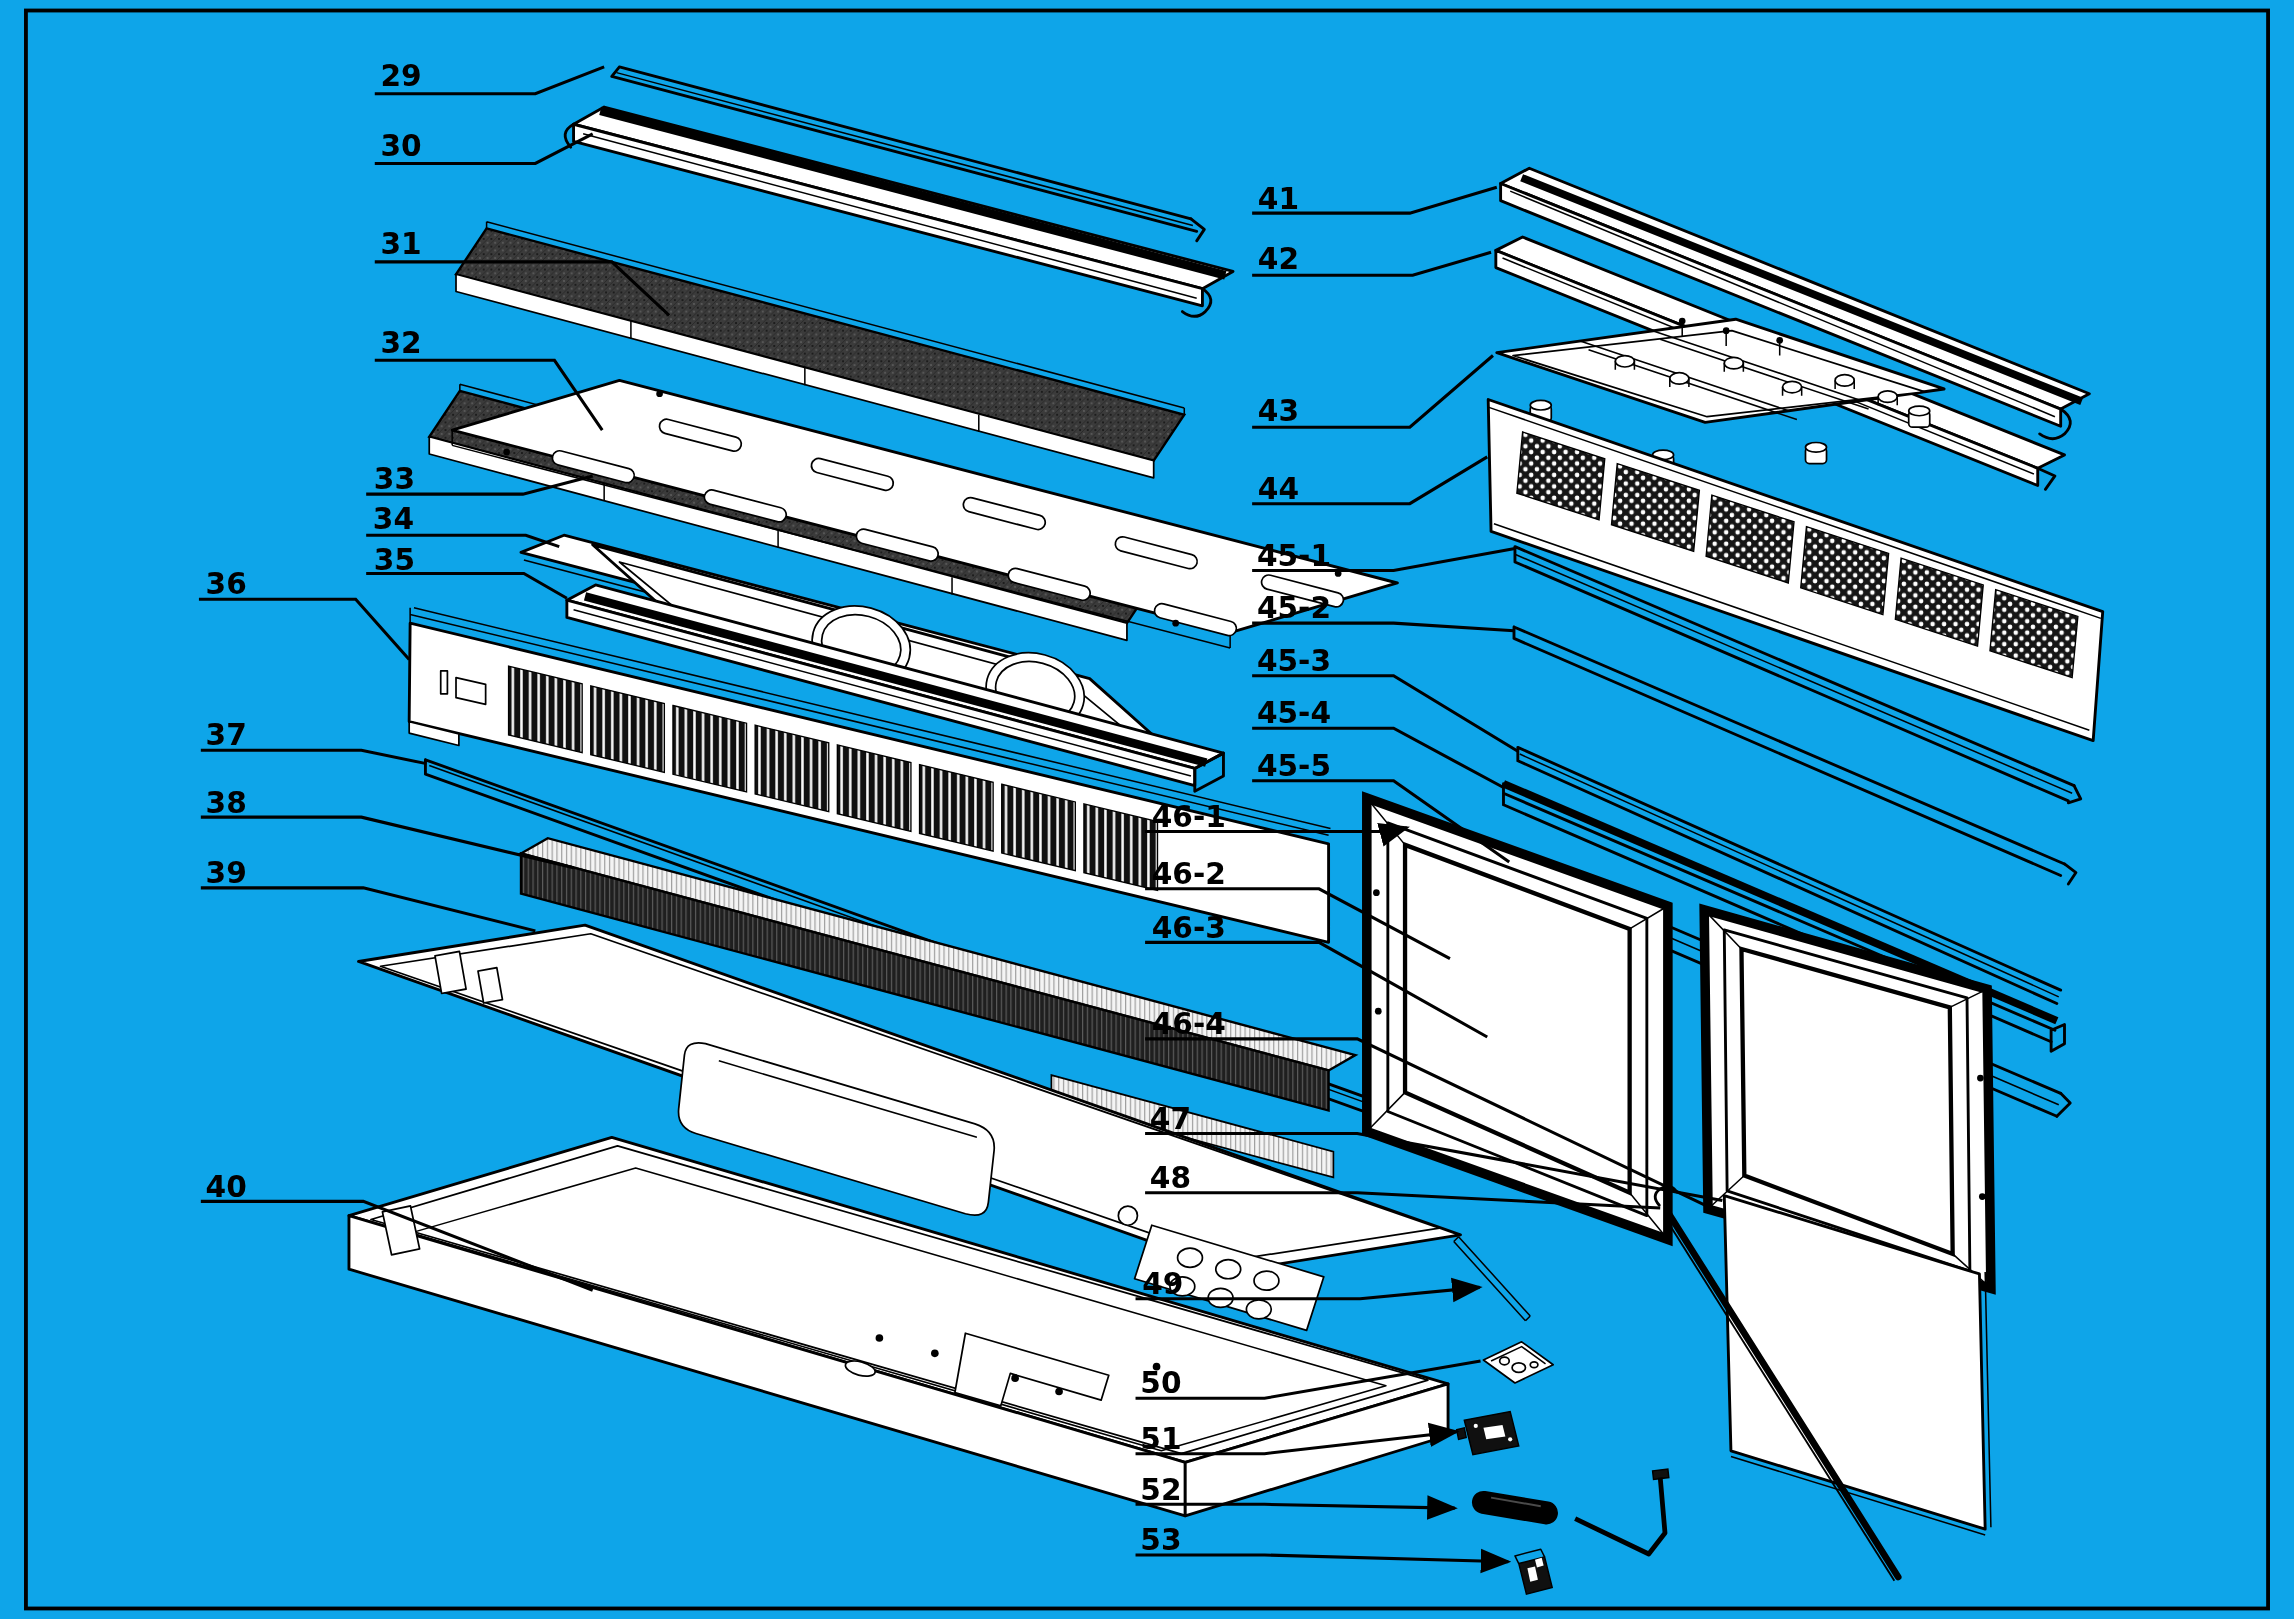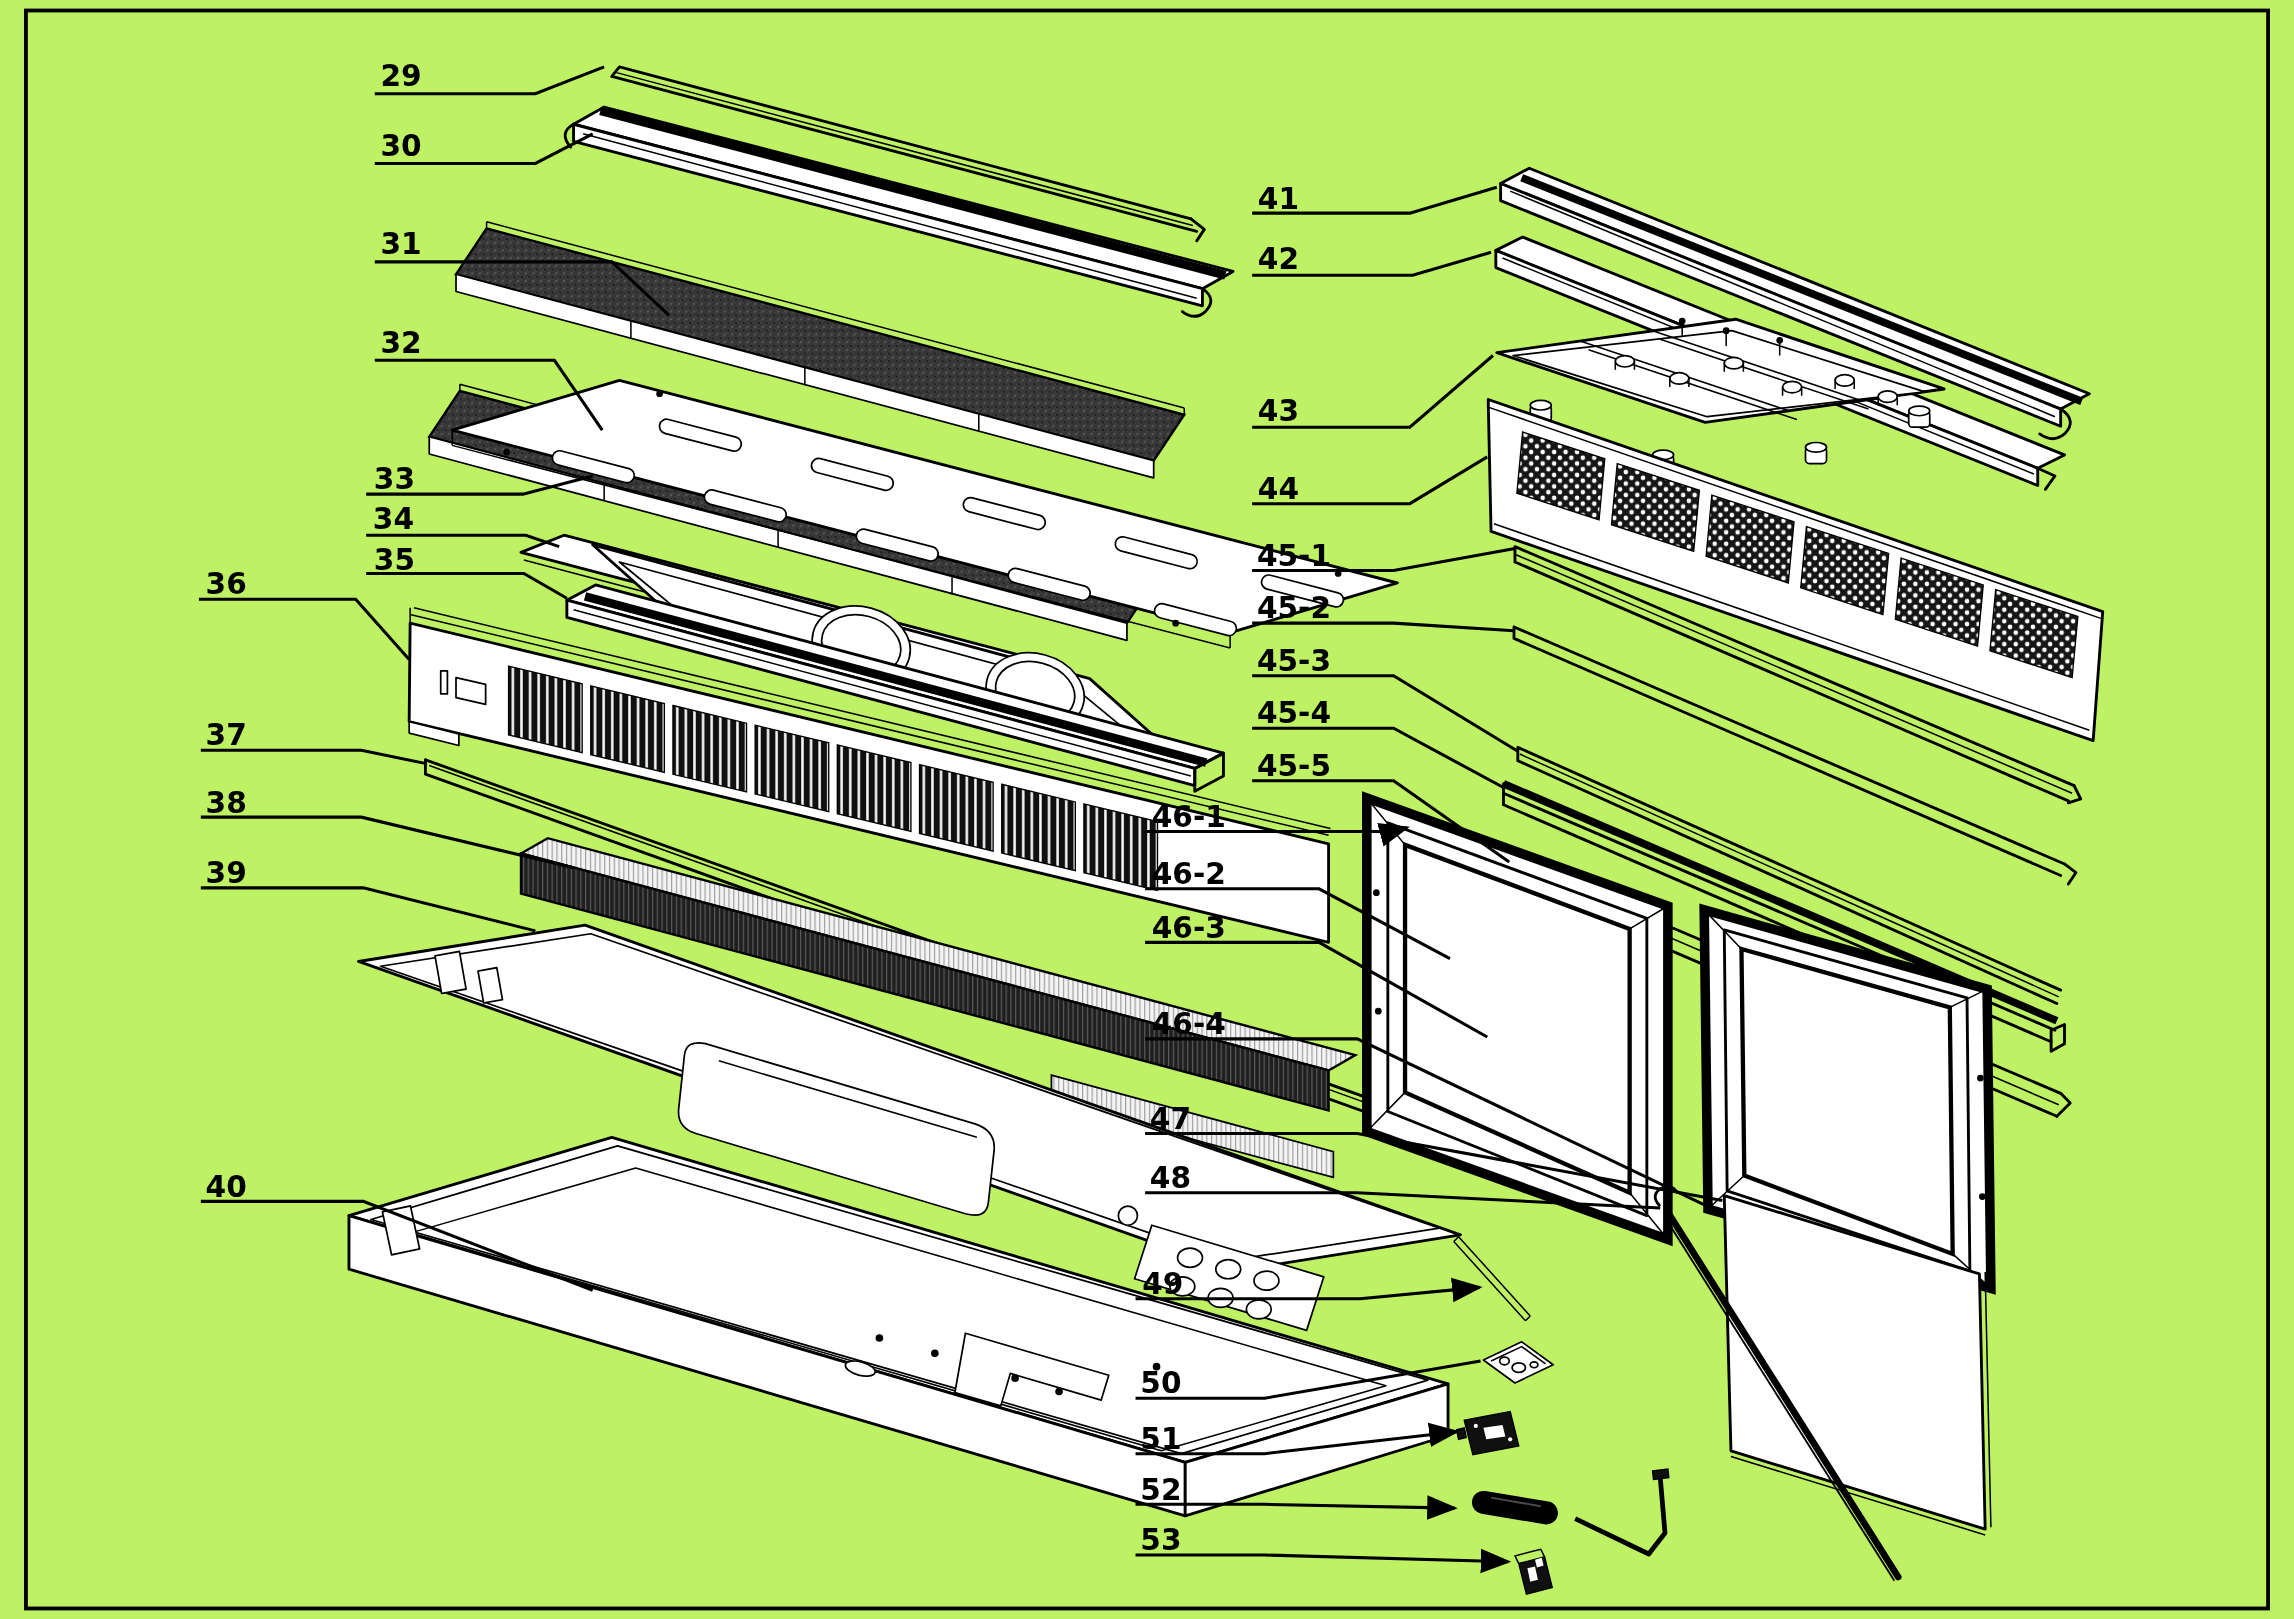--- a/index.html
+++ b/index.html
@@ -1,16 +1,16 @@
 <!DOCTYPE html>
 <html><head>
 <meta charset="utf-8">
 <style>
   html,body{margin:0;padding:0;background:#e8e8e8;}
-  #stage{position:relative;width:2294px;height:1619px;background:#bef264;overflow:hidden;
+  #stage{position:relative;width:2294px;height:1619px;background:#0ea5e9;overflow:hidden;
          font-family:"DejaVu Sans","Liberation Sans",sans-serif;}
   svg{position:absolute;left:0;top:0;}
   .ln{stroke:#000;fill:none;stroke-width:3;stroke-linejoin:round;stroke-linecap:round;}
   .ln1{stroke:#000;fill:none;stroke-width:1.6;stroke-linejoin:round;}
   .fw{fill:#fff;stroke:#000;stroke-width:3;stroke-linejoin:round;}
   .fw1{fill:#fff;stroke:#000;stroke-width:1.8;stroke-linejoin:round;}
   .blk{fill:#101010;stroke:#000;stroke-width:1.5;}
   .lead{stroke:#000;fill:none;stroke-width:3.2;stroke-linejoin:miter;}
   .lbl{font-family:"DejaVu Sans","Liberation Sans",sans-serif;font-weight:bold;font-size:31px;fill:#000;}
 </style>

